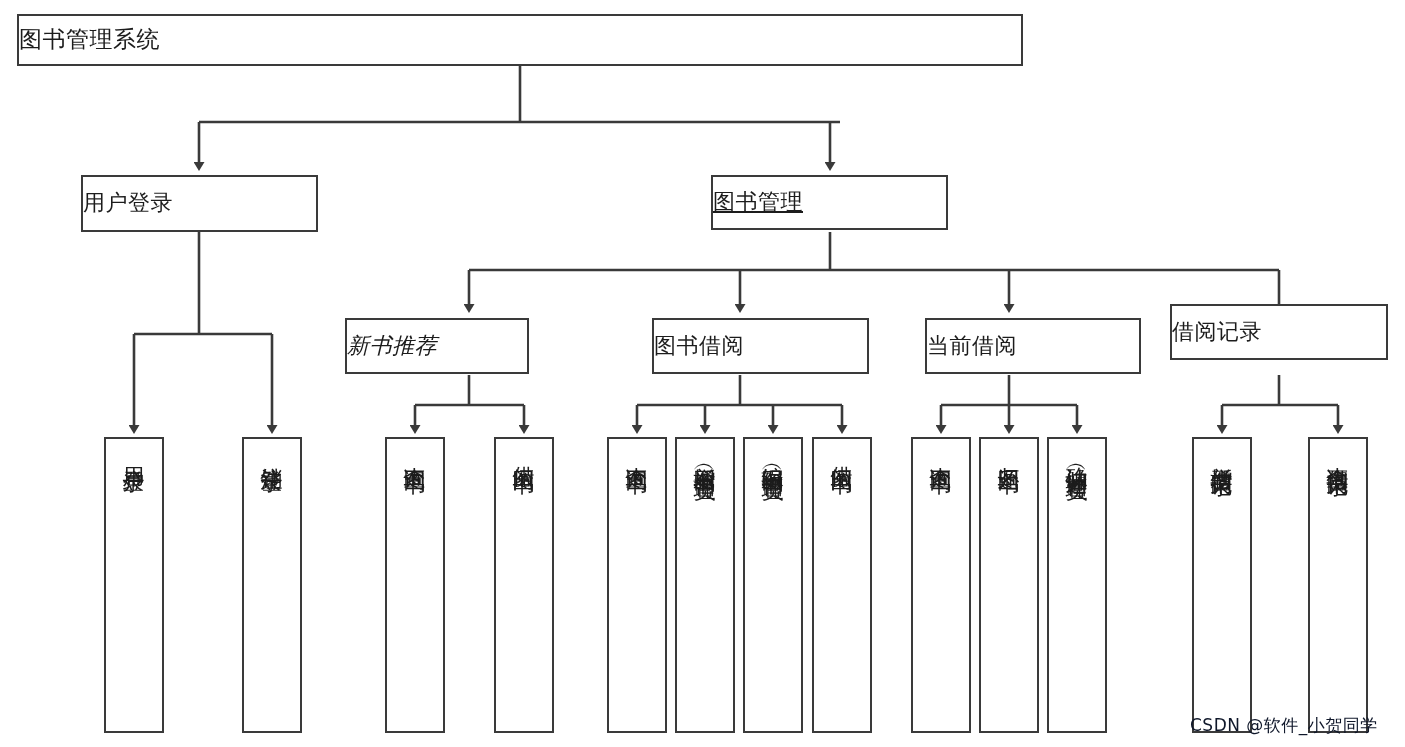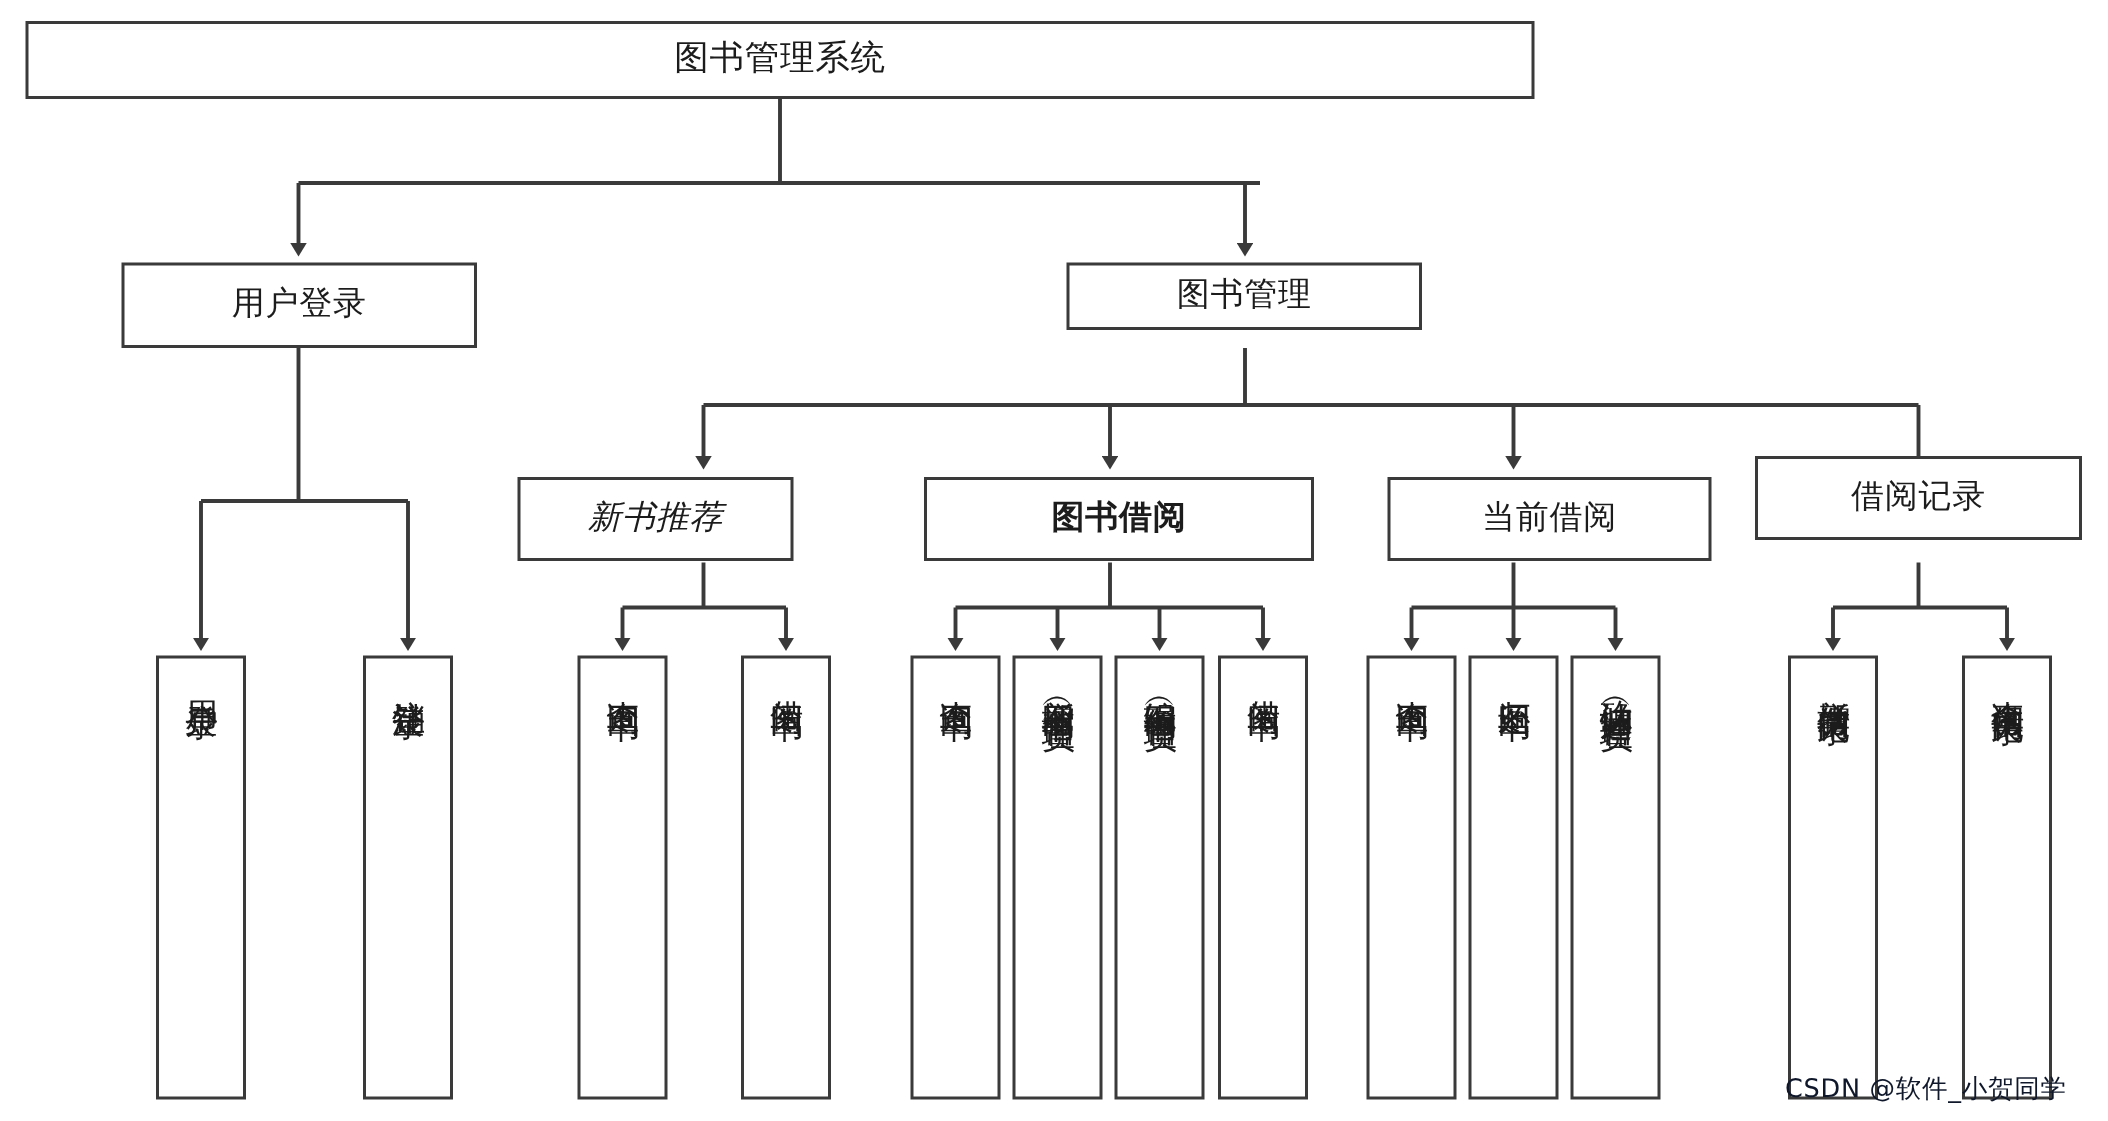--- a/index.html
+++ b/index.html
@@ -28,21 +28,21 @@
     height: 747px;
     pointer-events: none;
   }
   .node {
     position: absolute;
     box-sizing: border-box;
     border: 2px solid #3a3a3a;
     background: #ffffff;
     display: flex;
     align-items: center;
-    justify-content: center;
+    justify-content: flex-start;
     color: #1c1c1c;
     z-index: 2;
   }
   .node-label {
     display: block;
     text-align: center;
     line-height: 1.12;
     color: #1c1c1c;
     white-space: nowrap;
   }
@@ -132,28 +132,28 @@
     </g>
   </svg>
 
   <div class="node horiz root" style="left:17px; top:14px; width:1006px; height:52px;">
     <span class="node-label">图书管理系统</span>
   </div>
 
   <div class="node horiz" style="left:81px; top:175px; width:237px; height:57px;">
     <span class="node-label">用户登录</span>
   </div>
-  <div class="node horiz" style="left:711px; top:175px; width:237px; height:45px;">
+  <div class="node horiz" style="left:711px; top:175px; width:237px; height:55px;text-decoration:underline;">
     <span class="node-label">图书管理</span>
   </div>
 
   <div class="node horiz" style="left:345px; top:318px; width:184px; height:56px;font-style:italic;">
     <span class="node-label">新书推荐</span>
   </div>
-  <div class="node horiz" style="left:616px; top:318px; width:260px; height:56px;font-weight:bold;">
+  <div class="node horiz" style="left:652px; top:318px; width:217px; height:56px;">
     <span class="node-label">图书借阅</span>
   </div>
   <div class="node horiz" style="left:902px; top:318px; width:216px; height:56px;margin-left:23px;">
     <span class="node-label">当前借阅</span>
   </div>
   <div class="node horiz" style="left:1170px; top:304px; width:218px; height:56px;">
     <span class="node-label">借阅记录</span>
   </div>
 
   <div class="node vert" style="left:104px; top:437px; width:60px; height:296px;">

